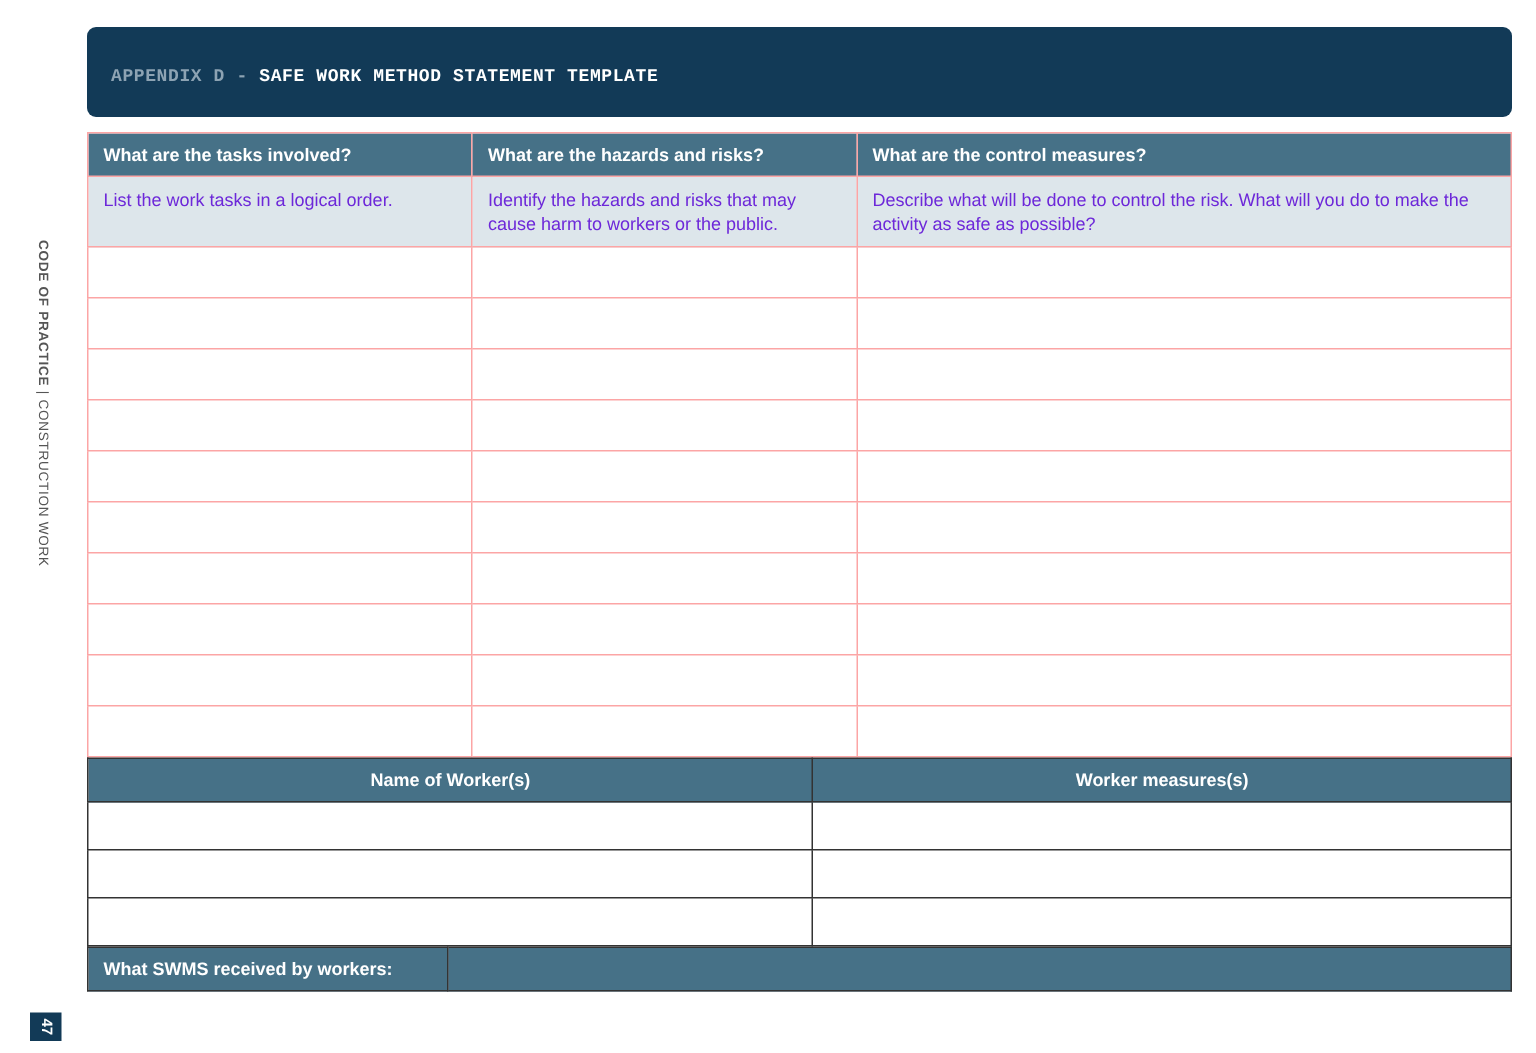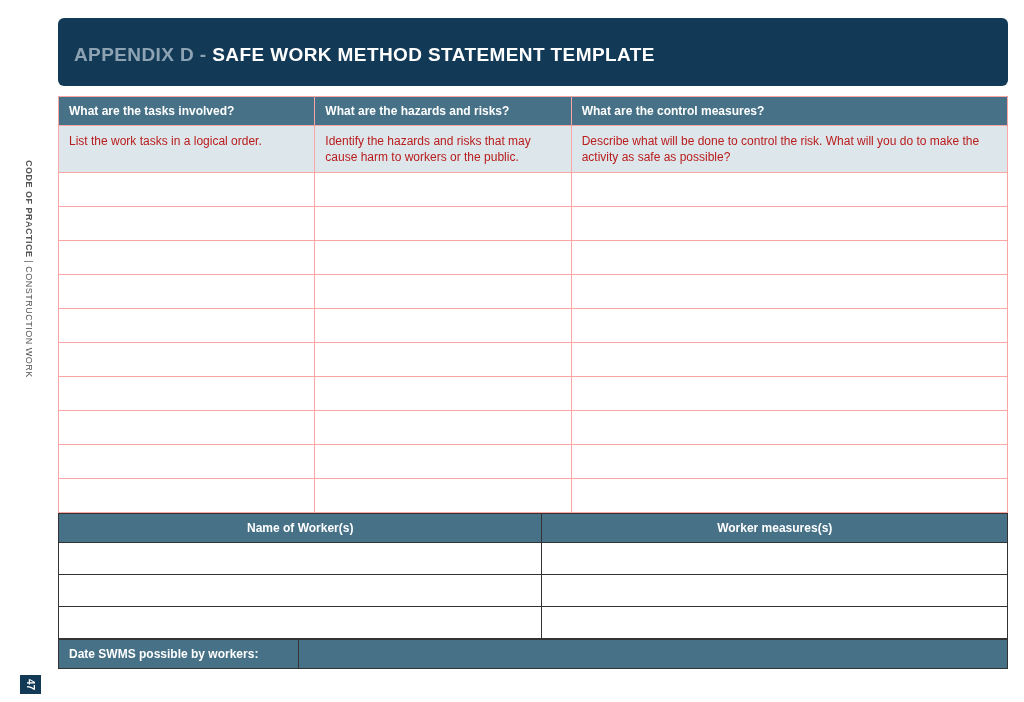--- a/index.html
+++ b/index.html
@@ -39,21 +39,22 @@
   position: absolute;
   left: 58px;
   top: 18px;
   width: 950px;
 }
 .header-bar {
   background: #123a57;
   color: #fff;
   border-radius: 6px;
   padding: 26px 16px 20px 16px;
-  font-size: 19px;
+  font-size: 12px;
+  font-family: Liberation Mono, monospace;
 }
 .header-bar .appendix { color: #8da3b3; font-weight: bold; letter-spacing: 0.4px; }
 .header-bar .title-strong { color: #fff; font-weight: bold; letter-spacing: 0.4px; }
 .table {
   width: 100%;
   border-collapse: collapse;
   margin-top: 10px;
   font-size: 12px;
 }
 .table th, .table td {
@@ -63,21 +64,21 @@
   vertical-align: top;
 }
 .table thead th {
   background: #467187;
   color: #fff;
   font-weight: bold;
   font-size: 12px;
 }
 .table tr.subhead td {
   background: #dde6eb;
-  color: #b91c1c;
+  color: #6d28d9;
   font-size: 12px;
   line-height: 1.35;
 }
 .table tr.data td {
   height: 34px;
 }
 .col1 { width: 242px; }
 .col2 { width: 242px; }
 .col3 { width: 412px; }
 
@@ -219,18 +220,18 @@
       <tr class="data">
           <td></td>
           <td></td>
         </tr>
     </tbody>
   </table>
 
   <table class="table3">
     <tbody>
         <tr>
-      <th class="t3label">Date SWMS possible by workers:</th>
+      <th class="t3label">What SWMS received by workers:</th>
       <th class="t3value"></th>
     </tr>
   </tbody>
     </table>
 </div>
 
 </body></html>

